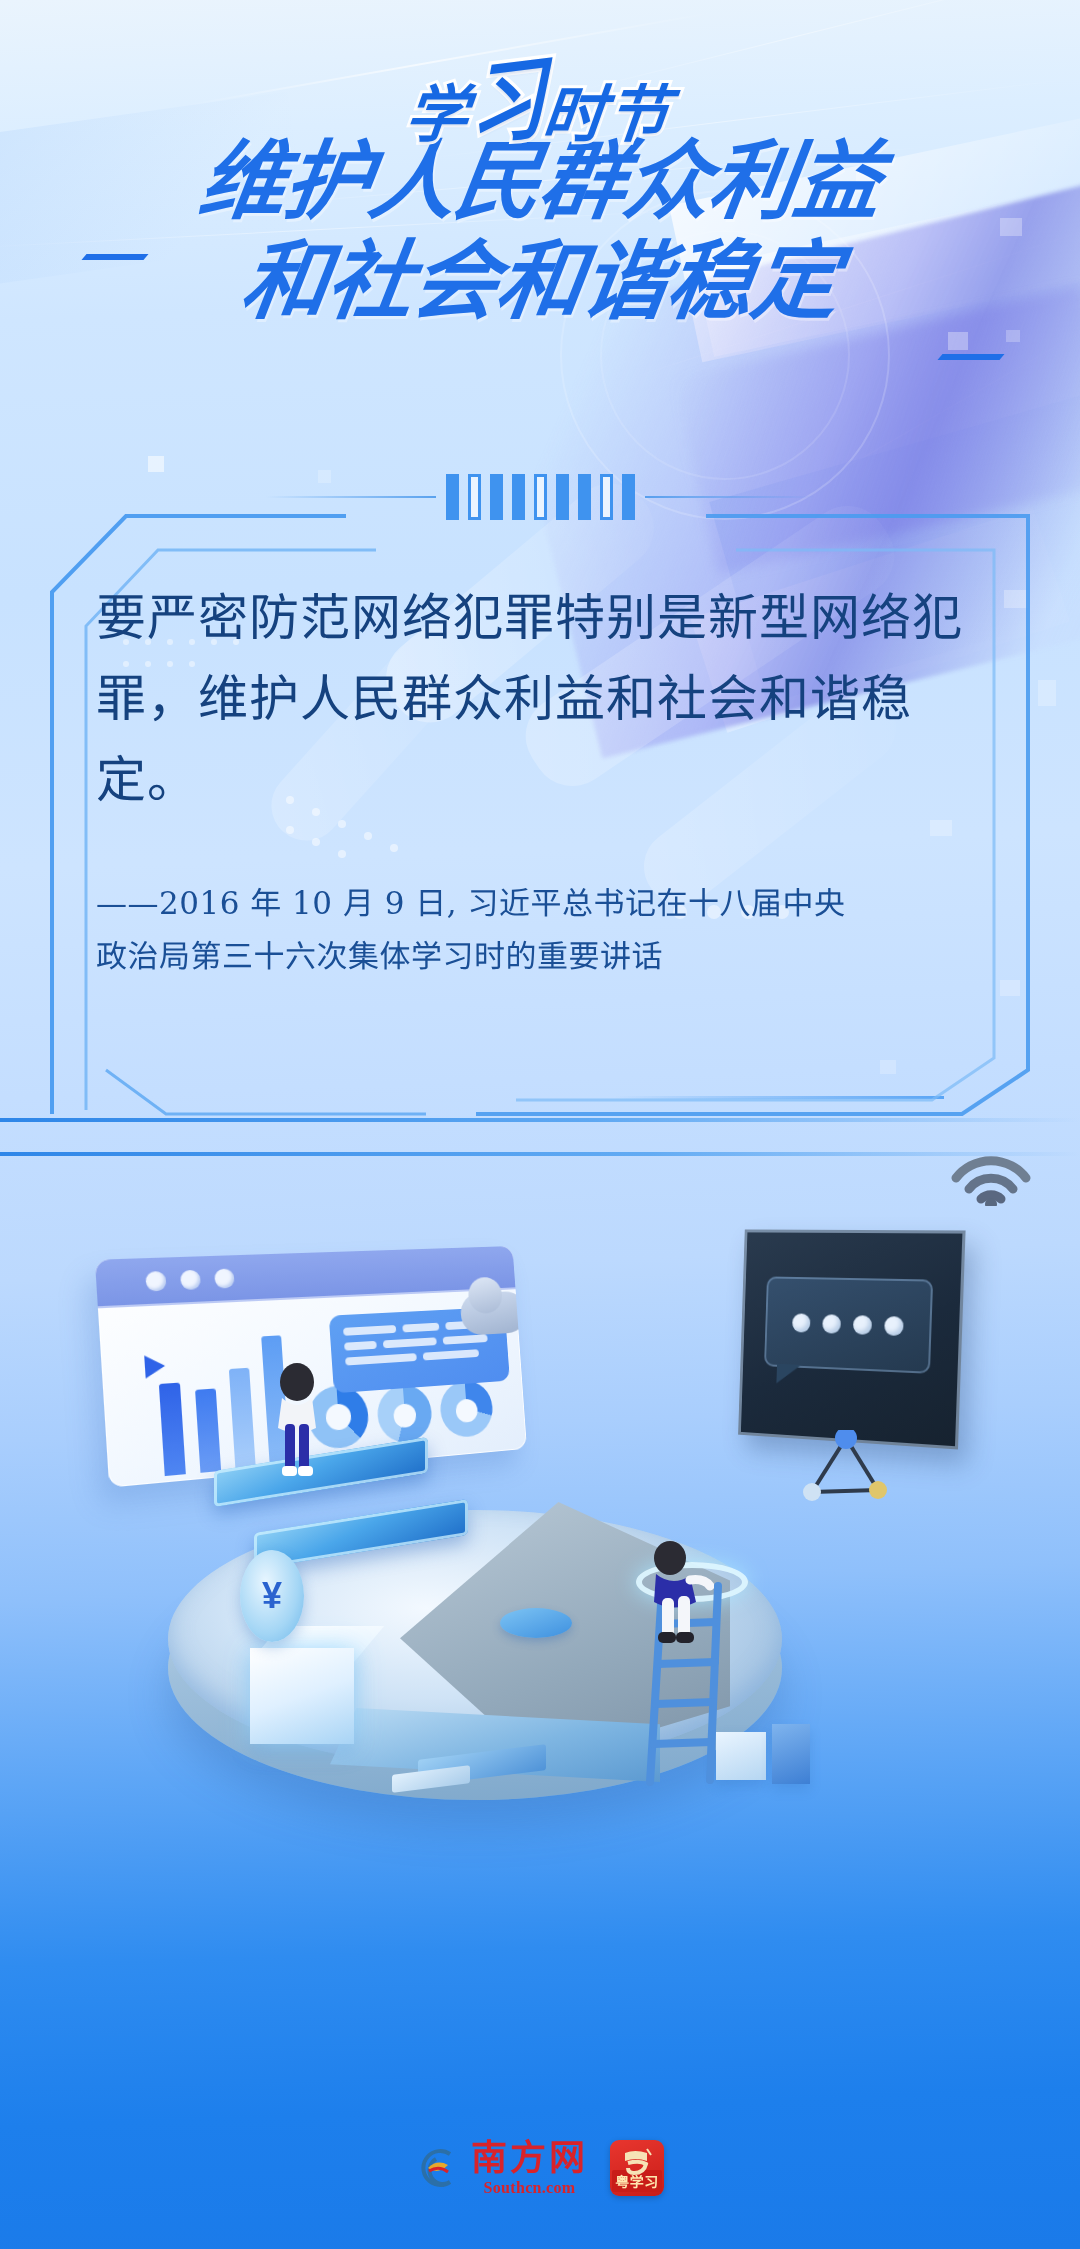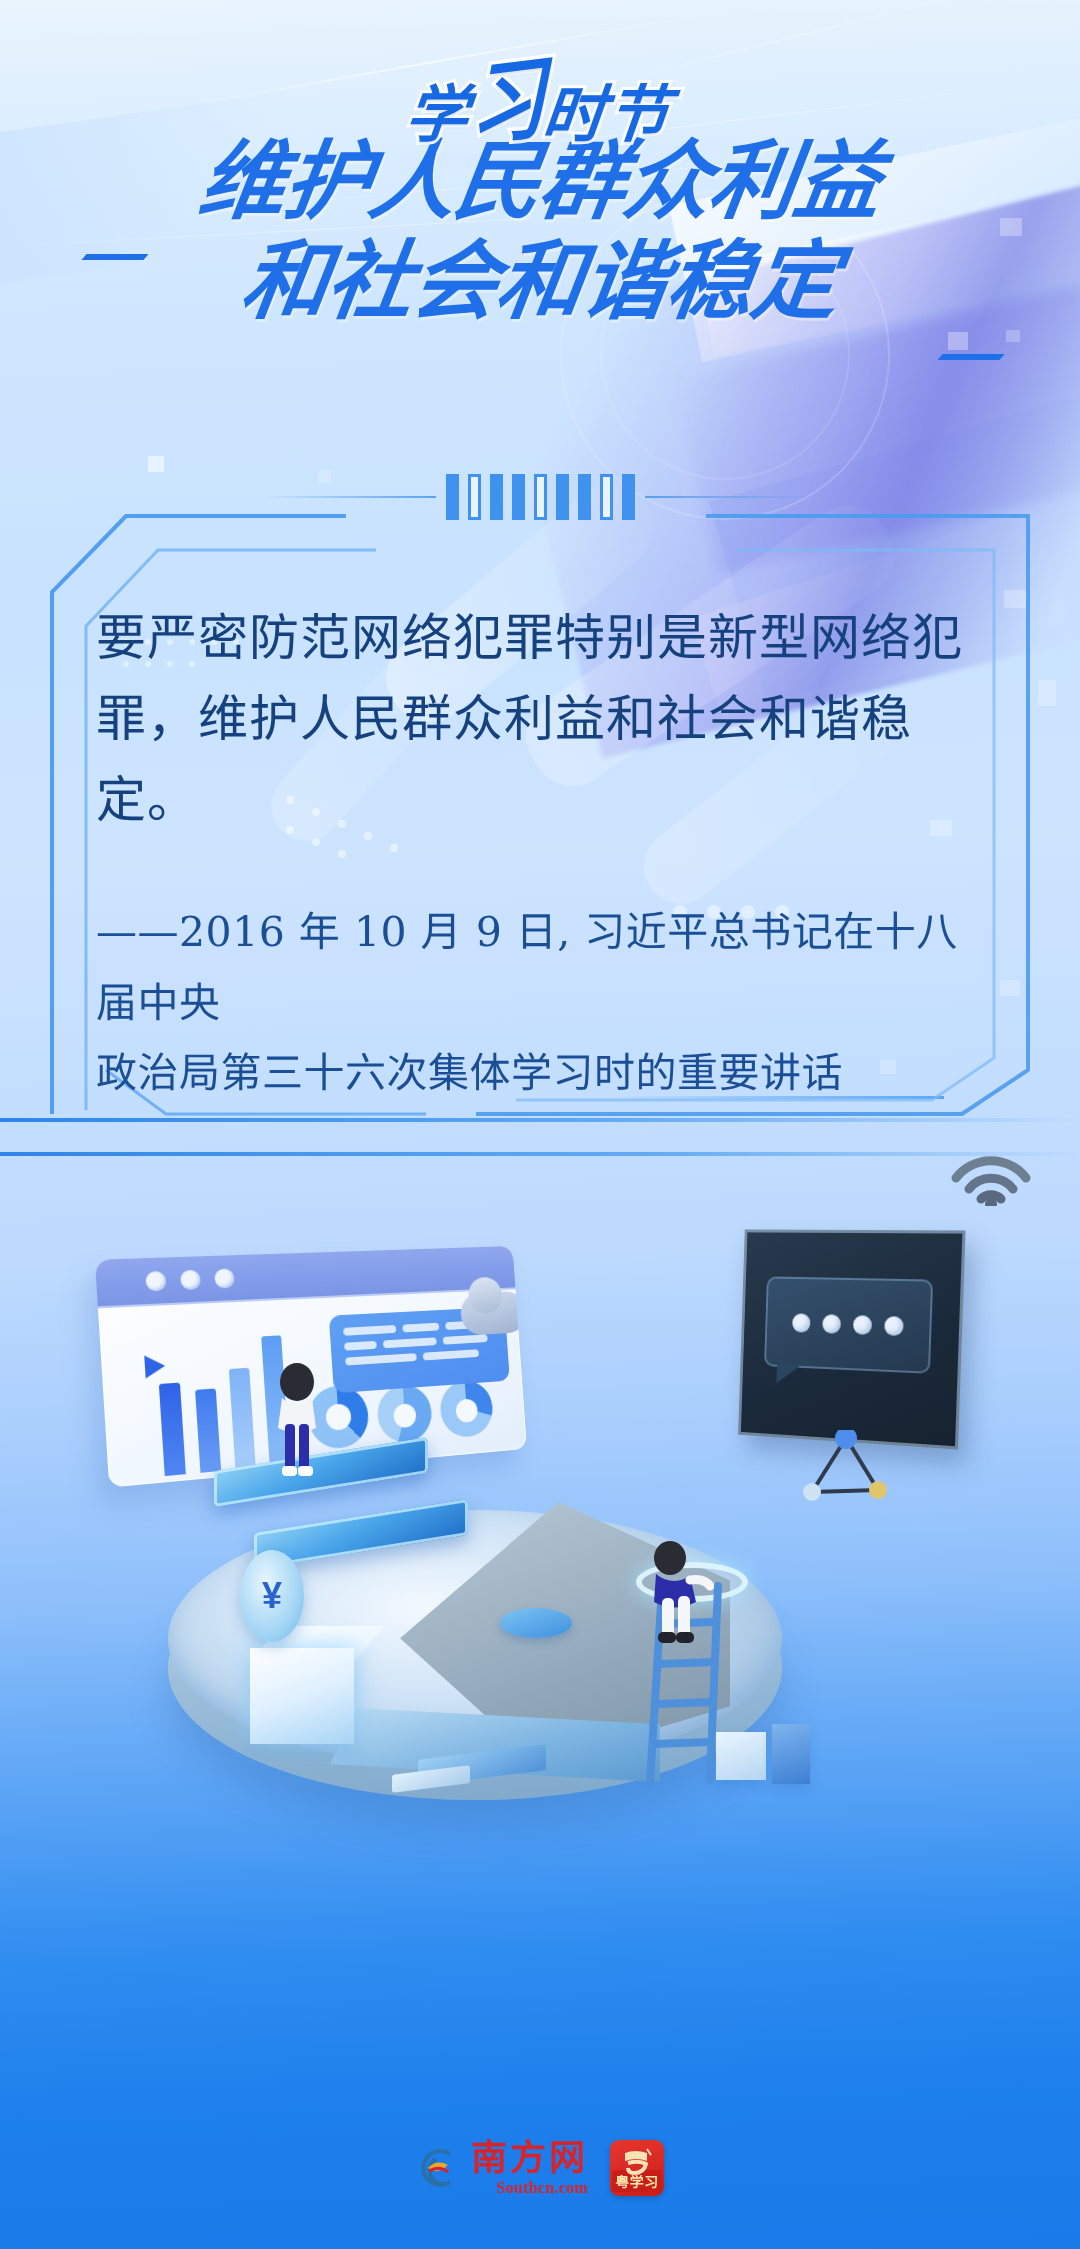--- a/index.html
+++ b/index.html
@@ -149,34 +149,34 @@
   .frame {
     position:absolute;
     left:46px; top:510px;
     width:988px; height:610px;
     z-index:24;
   }
   .frame svg { width:100%; height:100%; display:block; }
 
   .quoteWrap {
     position:absolute;
-    left:96px; top:598px;
+    left:96px; top:578px;
     width:890px;
     z-index:25;
   }
   .quoteText {
     font-size:50px;
     line-height:1.62;
     color:#15427f;
     font-family:"DejaVu Serif","Liberation Serif",serif;
     letter-spacing:1px;
   }
   .attrib {
     margin-top:56px;
-    font-size:41px;
+    font-size:31px;
     line-height:1.72;
     color:#1a4f96;
     font-family:"DejaVu Serif","Liberation Serif",serif;
     letter-spacing:.5px;
   }
 
   
   .illu { position:absolute; left:0; top:1190px; width:1080px; height:840px; z-index:20; }
 
   
@@ -386,21 +386,21 @@
   .pB { left:648px; top:100px; width:66px; height:112px; }
 
   
   .footer {
     position:absolute; bottom:52px; left:0; width:100%;
     display:flex; align-items:center; justify-content:center; gap:22px;
     z-index:40;
   }
   .logoSouth { display:flex; align-items:center; gap:9px; }
   .logoSwirl { width:46px; height:46px; }
-  .southTxtWrap { display:flex; flex-direction:column; align-items:flex-end; }
+  .southTxtWrap { display:flex; flex-direction:column; align-items:center; }
   .southCn {
     font-size:36px; font-weight:700; color:#d8232a;
     font-family:"DejaVu Serif","Liberation Serif",serif;
     letter-spacing:3px; line-height:1;
   }
   .southEn {
     font-size:16px; font-weight:700; color:#d8232a;
     font-family:"Liberation Serif",serif; letter-spacing:.3px; margin-top:4px;
   }
   .logoYue {

